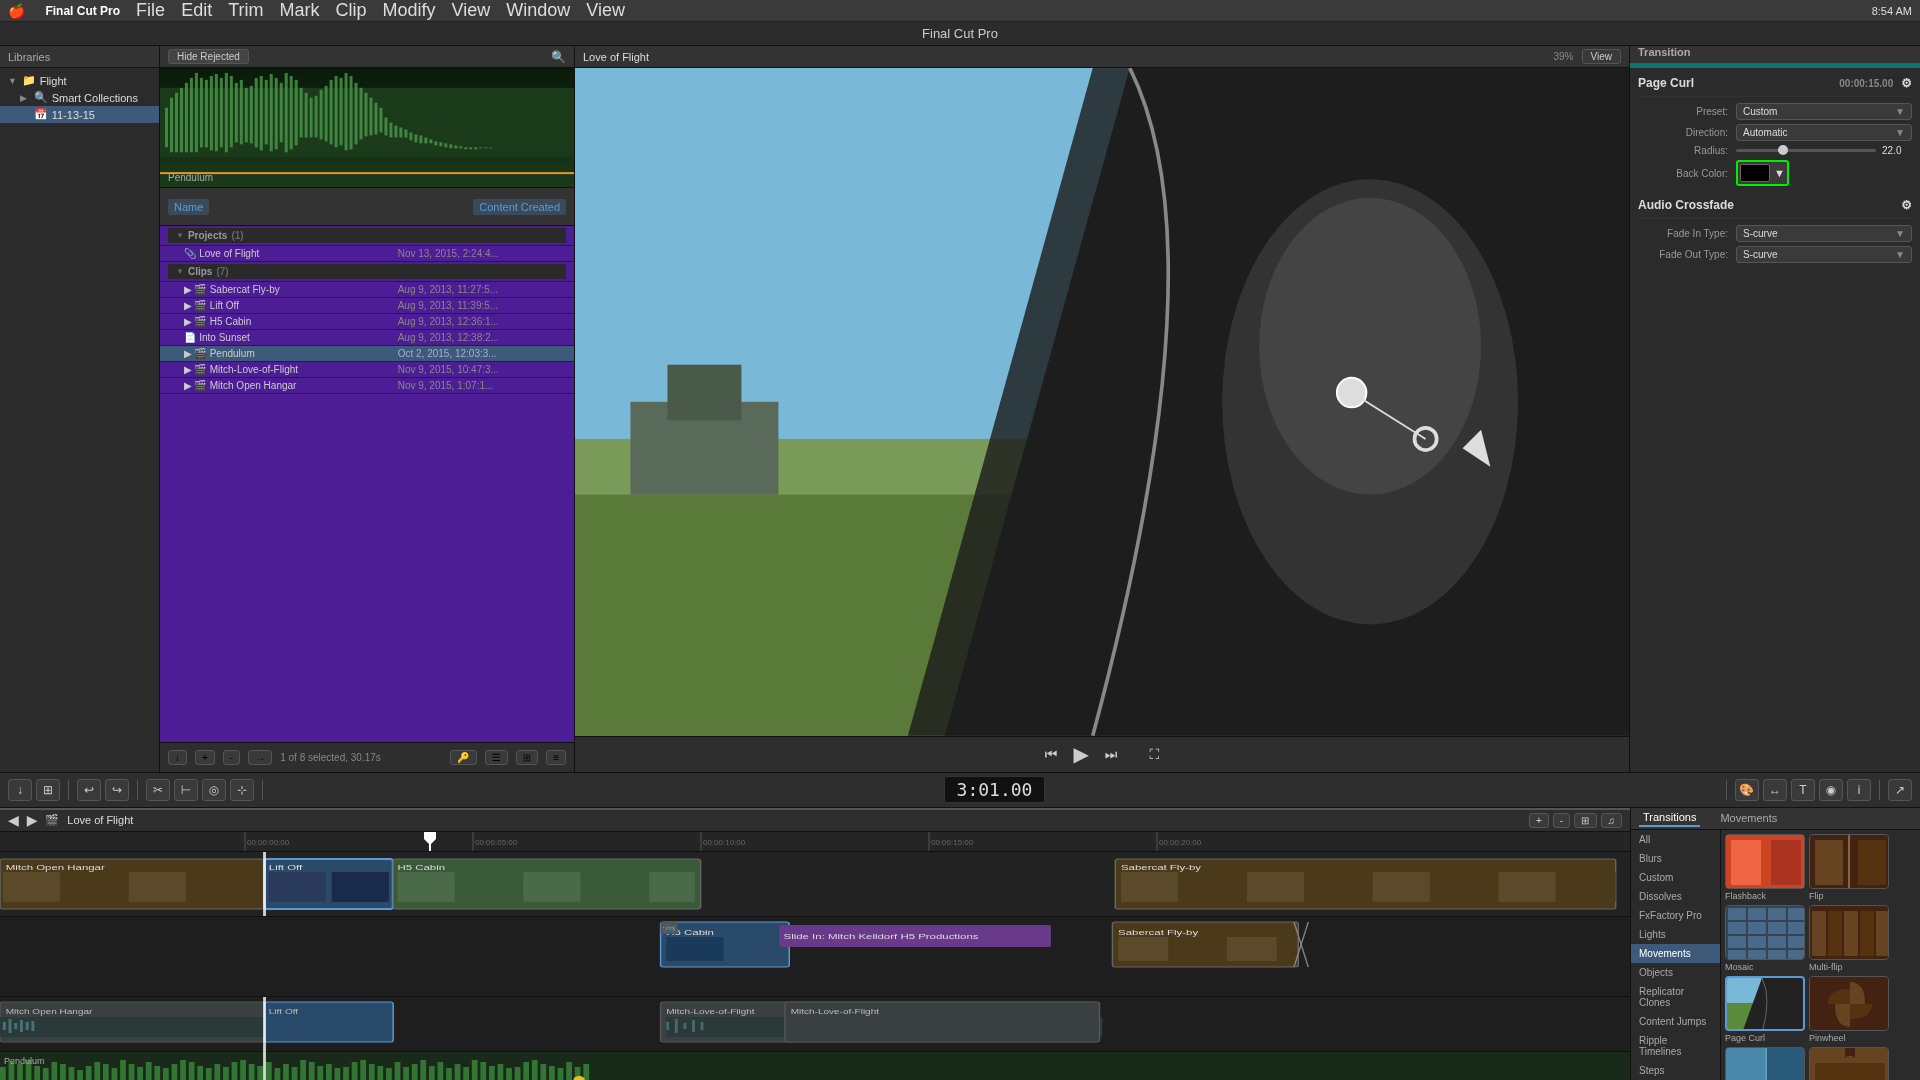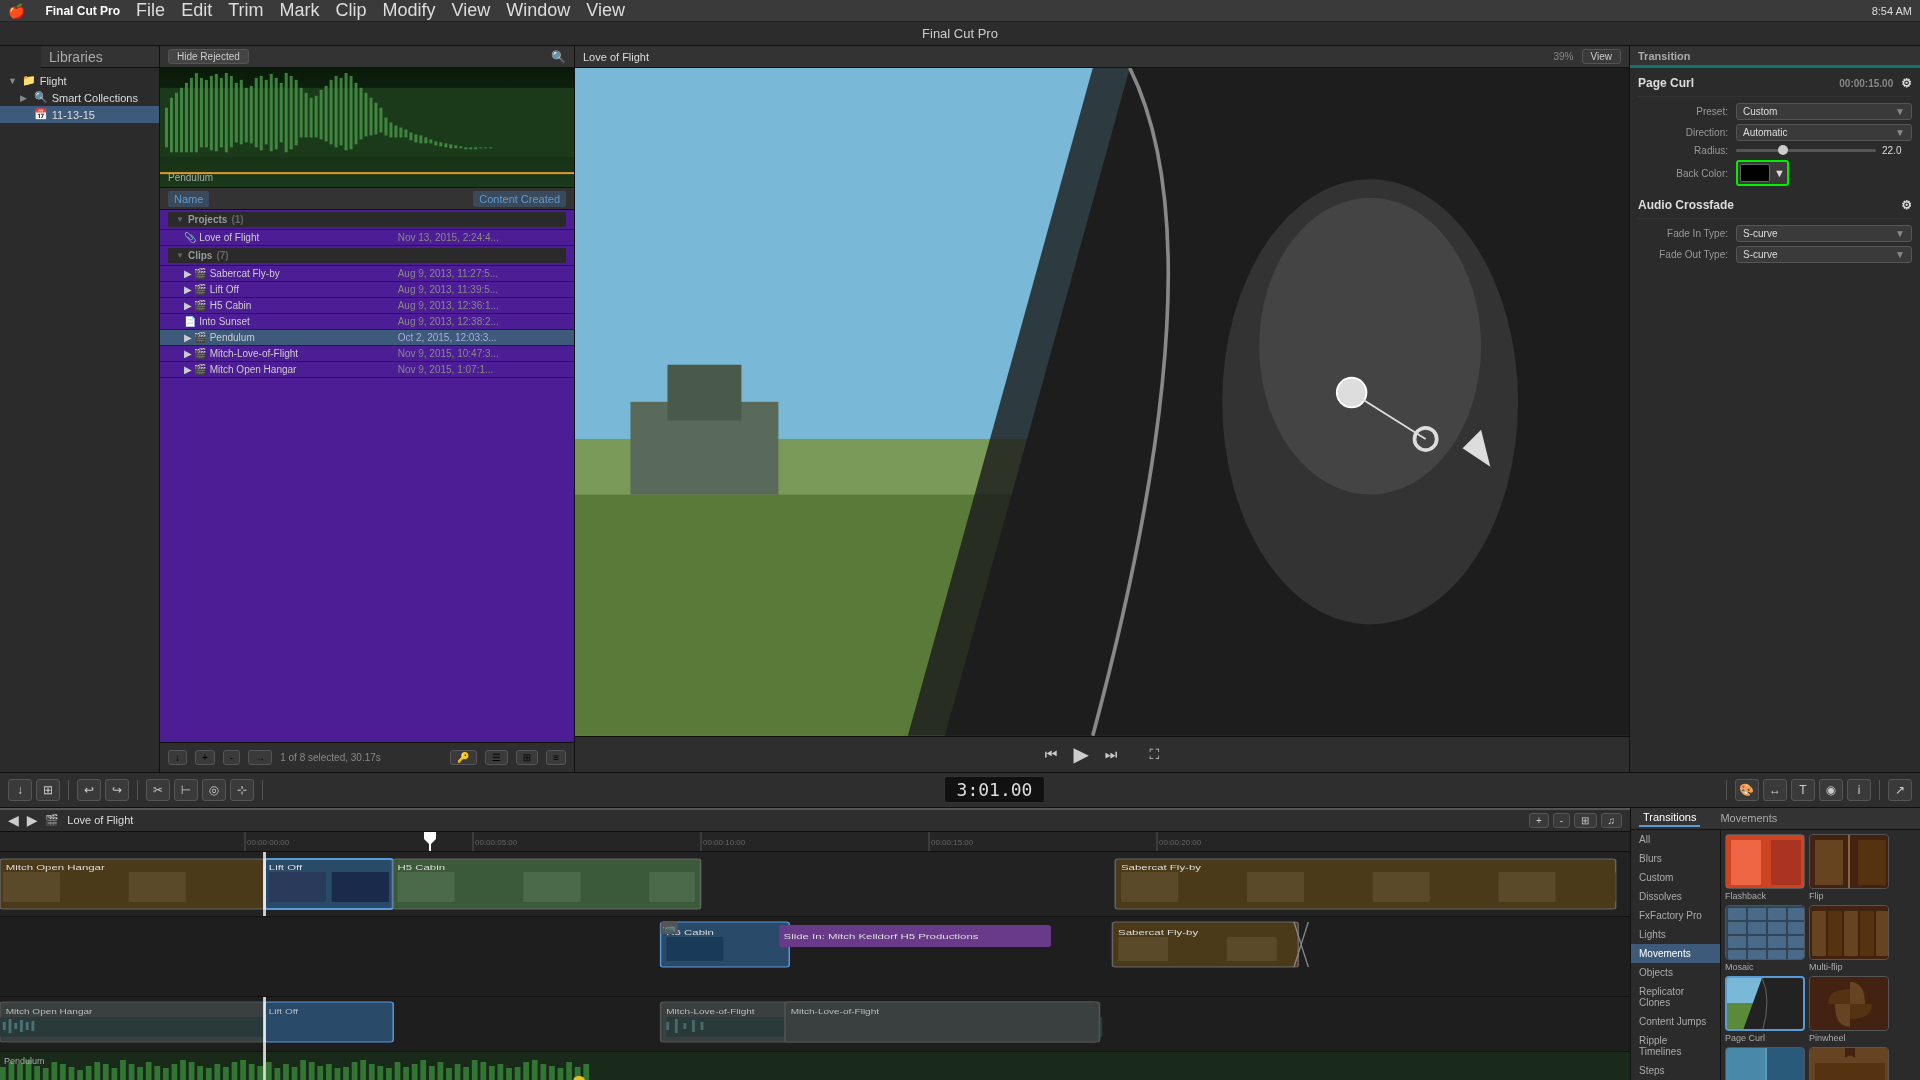--- a/index.html
+++ b/index.html
@@ -11,56 +11,56 @@
     #menubar .app-name { font-weight: bold; font-size: 12px; color: #fff; }
     #menubar .menu-item { font-size: 18px; color: #ddd; cursor: pointer; }
     #menubar .right { margin-left: auto; display: flex; align-items: center; gap: 12px; font-size: 11px; padding-left: 35px; }
 
     
     #titlebar { width: 100%; height: 24px; background: #2c2c2c; display: flex; align-items: center; justify-content: center; border-bottom: 1px solid #111; }
     #titlebar span { font-size: 13px; color: #ccc; }
 
     
     #left-panel { width: 160px; background: #2b2b2b; border-right: 1px solid #111; display: flex; flex-direction: column; }
-    #left-panel .panel-header { height: 22px; background: #333; display: flex; align-items: center; padding: 0 8px; font-size: 14px; color: #aaa; border-bottom: 1px solid #111; margin-left: 41px; }
+    #left-panel .panel-header { height: 22px; background: #333; display: flex; align-items: center; padding: 0 8px; font-size: 11px; color: #aaa; border-bottom: 1px solid #111; }
     #library-tree { flex: 1; overflow-y: auto; padding: 4px 0; }
     .tree-item { display: flex; align-items: center; padding: 2px 8px; cursor: pointer; gap: 4px; }
     .tree-item.selected { background: #3d5a7a; }
     .tree-item .disclosure { font-size: 9px; color: #888; width: 10px; }
     .tree-item.child1 { padding-left: 20px; }
 
     
     #browser-panel { width: 415px; background: #4c1d95; border-right: 1px solid #111; display: flex; flex-direction: column; }
     #browser-header { height: 22px; background: #333; display: flex; align-items: center; padding: 0 8px; gap: 8px; border-bottom: 1px solid #111; }
     #browser-header .btn { background: #444; border: 1px solid #555; border-radius: 3px; padding: 1px 8px; font-size: 10px; color: #ccc; cursor: pointer; }
     #waveform-area { height: 120px; background: #1a2a1a; border-bottom: 1px solid #111; position: relative; overflow: hidden; }
     #waveform-label { position: absolute; bottom: 4px; left: 8px; font-size: 10px; color: #aaa; }
     #browser-content { flex: 1; overflow-y: auto; }
-    #browser-toolbar { height: 22px; background: #333; display: flex; align-items: center; padding: 0 8px; gap: 4px; border-bottom: 1px solid #111; }
+    #browser-toolbar { height: 38px; background: #333; display: flex; align-items: center; padding: 0 8px; gap: 4px; border-bottom: 1px solid #111; }
     .col-header { font-size: 11px; color: #aaa; }
     .col-header.active { color: #5b9bd5; background: #3a4a5a; padding: 2px 6px; border-radius: 2px; }
     table.browser-table { width: 100%; border-collapse: collapse; }
     table.browser-table td { padding: 2px 8px; font-size: 10px; color: #ccc; border-bottom: 1px solid #222; }
     table.browser-table tr.selected td { background: #3d5a7a; }
     .section-header { background: #2a2a2a; padding: 2px 8px; font-size: 10px; color: #999; font-weight: bold; display: flex; align-items: center; gap: 4px; }
     .disclosure-arrow { font-size: 8px; color: #666; }
     #browser-footer { height: 30px; background: #2e2e2e; display: flex; align-items: center; padding: 0 8px; font-size: 10px; color: #888; border-top: 1px solid #111; gap: 8px; }
     .footer-btn { background: #3a3a3a; border: 1px solid #555; border-radius: 3px; padding: 1px 6px; font-size: 10px; cursor: pointer; }
 
     
     #viewer-panel { flex: 1; background: #1a1a1a; display: flex; flex-direction: column; border-right: 1px solid #111; }
     #viewer-header { height: 22px; background: #333; display: flex; align-items: center; padding: 0 8px; gap: 8px; border-bottom: 1px solid #111; }
     #viewer-header .controls { margin-left: auto; display: flex; align-items: center; gap: 8px; }
     #viewer-screen { flex: 1; background: #000; position: relative; overflow: hidden; }
     #viewer-footer { height: 36px; background: #2e2e2e; display: flex; align-items: center; justify-content: center; gap: 16px; border-top: 1px solid #111; }
     .playback-btn { background: none; border: none; color: #ccc; font-size: 14px; cursor: pointer; }
 
     
     #right-panel { width: 290px; background: #2b2b2b; display: flex; flex-direction: column; }
-    #right-panel-header { height: 22px; background: #333; display: flex; align-items: center; padding: 0 8px; border-bottom: 3px solid #0f766e; }
+    #right-panel-header { height: 22px; background: #333; display: flex; padding: 0 8px; border-bottom: 5px solid #0f766e; }
     #right-panel-header .title { font-size: 11px; color: #aaa; font-weight: bold; }
     #inspector-content { padding: 8px; }
     .inspector-section { margin-bottom: 12px; }
     .inspector-title { font-size: 12px; color: #ddd; font-weight: bold; display: flex; align-items: center; justify-content: space-between; padding-bottom: 6px; border-bottom: 1px solid #333; margin-bottom: 6px; }
     .inspector-row { display: flex; align-items: center; margin-bottom: 4px; gap: 8px; }
     .inspector-label { width: 90px; font-size: 10px; color: #999; text-align: right; }
     .inspector-value { flex: 1; background: #3a3a3a; border: 1px solid #555; border-radius: 3px; padding: 2px 6px; font-size: 10px; color: #ddd; display: flex; align-items: center; justify-content: space-between; }
     .inspector-value .arrow { color: #888; }
     .slider-container { flex: 1; display: flex; align-items: center; gap: 6px; }
     .slider-track { flex: 1; height: 3px; background: #555; border-radius: 2px; position: relative; }

